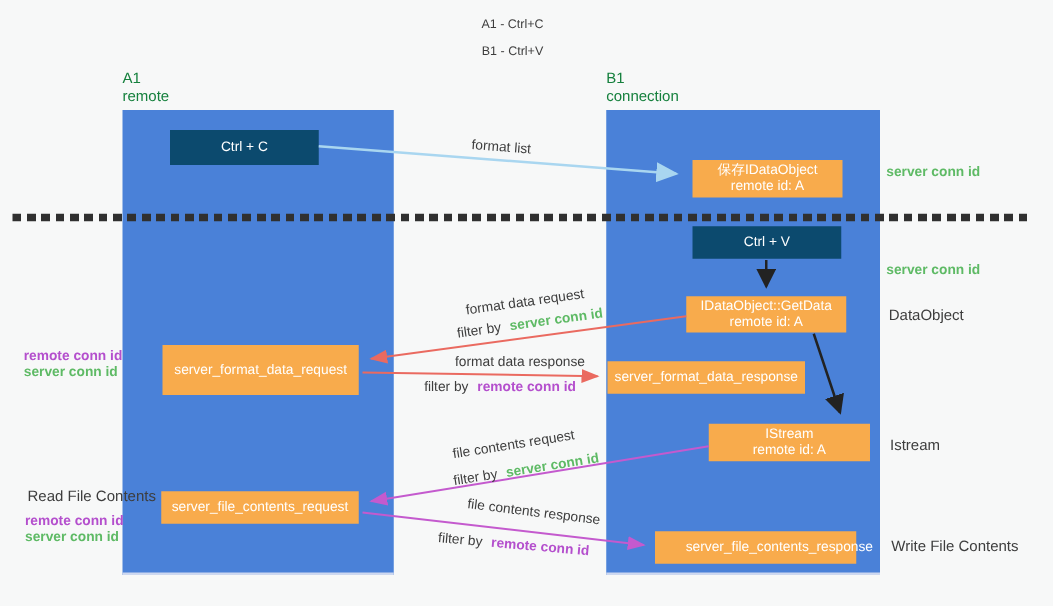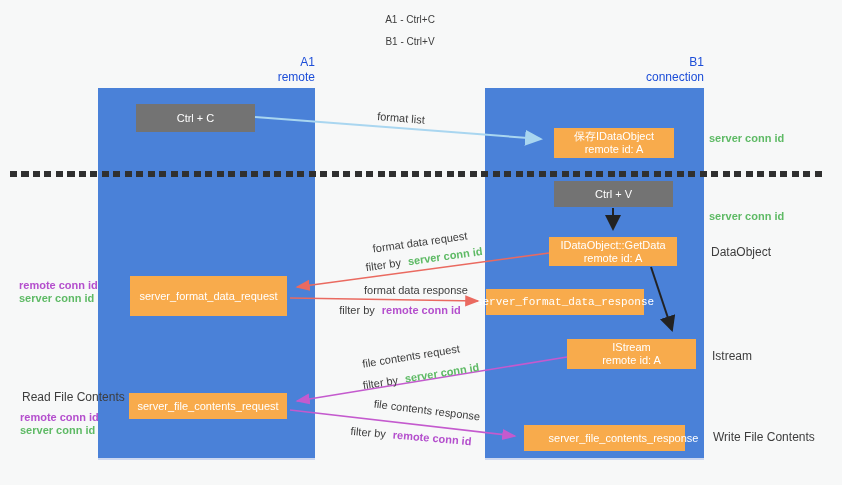--- a/index.html
+++ b/index.html
@@ -16,24 +16,24 @@
     position: absolute;
     left: 320px; top: 9px; width: 180px;
     text-align: center;
     font-size: 10px;
     line-height: 22px;
     color: #3d3d3d;
   }
   .col-header {
     position: absolute;
     top: 55px;
-    text-align: right;
+    text-align: left;
     font-size: 12px;
     line-height: 15px;
-    color: #1d4ed8;
+    color: #15803d;
   }
   .col-header.a1 { left: 98px; width: 217px; }
   .col-header.b1 { left: 485px; width: 219px; }
   .lifeline {
     position: absolute;
     top: 88px;
     height: 372px;
     background: #4a81d8;
     border-bottom: 2px solid #cdd8f0;
     z-index: 1;
@@ -53,21 +53,21 @@
     display: flex;
     flex-direction: column;
     align-items: center;
     justify-content: center;
     color: #ffffff;
     font-size: 11px;
     line-height: 13px;
     text-align: center;
     white-space: nowrap;
   }
-  .node.green { background: #737373; }
+  .node.green { background: #0c4a6e; }
   .node.orange { background: #f8ab4c; }
   .edge-label {
     position: absolute;
     z-index: 6;
     font-size: 11px;
     color: #3d3d3d;
     white-space: nowrap;
     transform: translate(-50%, -50%);
   }
   .edge-label .part-colored { margin-left: 4px; font-weight: 700; }
@@ -127,21 +127,21 @@
 
   <div class="node orange" style="left:549px; top:237px; width:128px; height:29px;">
     <span>IDataObject::GetData</span>
     <span>remote id: A</span>
   </div>
 
   <div class="node orange" style="left:130px; top:276px; width:157px; height:40px;">
     <span>server_format_data_request</span>
   </div>
 
-  <div class="node orange" style="left:486px; top:289px; width:158px; height:26px;font-family:Liberation Mono, monospace;">
+  <div class="node orange" style="left:486px; top:289px; width:158px; height:26px;">
     <span>server_format_data_response</span>
   </div>
 
   <div class="node orange" style="left:567px; top:339px; width:129px; height:30px;">
     <span>IStream</span>
     <span>remote id: A</span>
   </div>
 
   <div class="node orange" style="left:129px; top:393px; width:158px; height:26px;">
     <span>server_file_contents_request</span>

